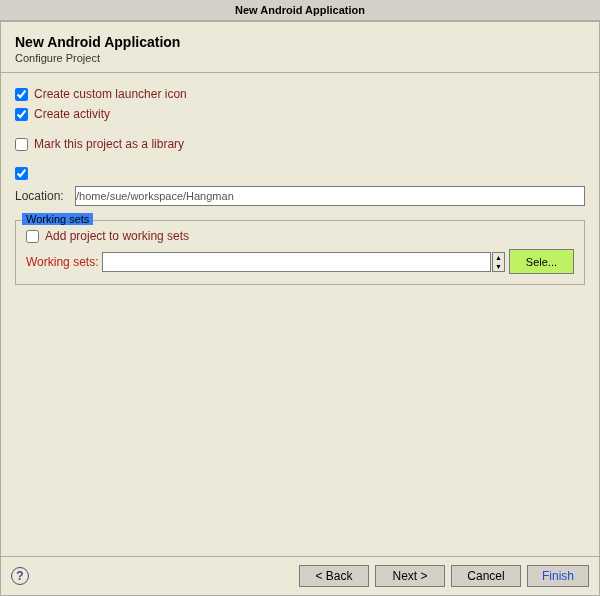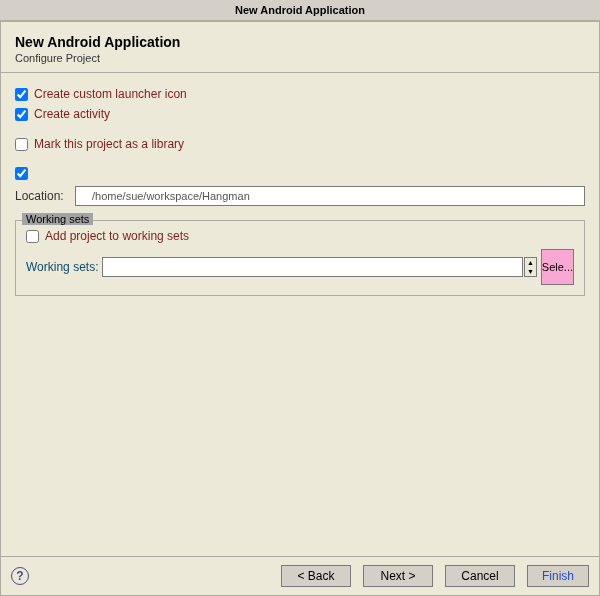--- a/index.html
+++ b/index.html
@@ -76,49 +76,49 @@
     .field-row label {
       font-size: 12px;
       color: #333;
       min-width: 56px;
       margin-right: 4px;
     }
     .field-row input[type="text"] {
       flex: 1;
       height: 20px;
       font-size: 11px;
-      padding: 1px 16px;
+      padding: 1px 0;
       border: 1px solid #7a7a7a;
       background: #fff;
       color: #555;
     }
     .working-sets-group {
       border: 1px solid #b0aca4;
       padding: 8px 10px 10px 10px;
       margin-top: 14px;
       background: #ece9d8;
       position: relative;
     }
     .working-sets-legend {
       position: absolute;
       top: -8px;
       left: 6px;
-      background: #a3a3a3;
+      background: #3b82f6;
       padding: 0 4px;
       font-size: 11px;
       color: #000;
     }
     .working-sets-row {
       display: flex;
       align-items: center;
       margin-top: 4px;
     }
     .working-sets-row label {
       font-size: 12px;
-      color: #0c4a6e;
+      color: #b91c1c;
       min-width: 72px;
       margin-right: 4px;
     }
     .working-sets-row input[type="text"] {
       flex: 1;
       height: 20px;
       font-size: 11px;
       padding: 1px 4px;
       border: 1px solid #7a7a7a;
       background: #fff;
@@ -132,26 +132,26 @@
     }
     .spinner-btn span {
       font-size: 7px;
       line-height: 9px;
       padding: 0 2px;
       cursor: pointer;
       display: block;
     }
     .select-btn {
       margin-left: 4px;
-      padding: 1px 0;
-      font-size: 11px;
-      border: 1px solid #7a7a7a;
-      background: #f9a8d4;
-      cursor: pointer;
-      height: 36px;
+      padding: 1px 16px;
+      font-size: 11px;
+      border: 1px solid #7a7a7a;
+      background: #bef264;
+      cursor: pointer;
+      height: 25px;
     }
     .dialog-footer {
       display: flex;
       align-items: center;
       justify-content: space-between;
       padding: 8px 10px;
       border-top: 1px solid #b0aca4;
       background: #ece9d8;
     }
     .footer-left {
@@ -166,21 +166,21 @@
       color: #4a4a8a;
       font-weight: bold;
       font-size: 12px;
       display: flex;
       align-items: center;
       justify-content: center;
       cursor: pointer;
     }
     .footer-buttons {
       display: flex;
-      gap: 12px;
+      gap: 6px;
       margin-left: 24px;
     }
     .footer-buttons button {
       padding: 3px 14px;
       font-size: 12px;
       border: 1px solid #7a7a7a;
       background: #d4d0c8;
       cursor: pointer;
       min-width: 70px;
     }

